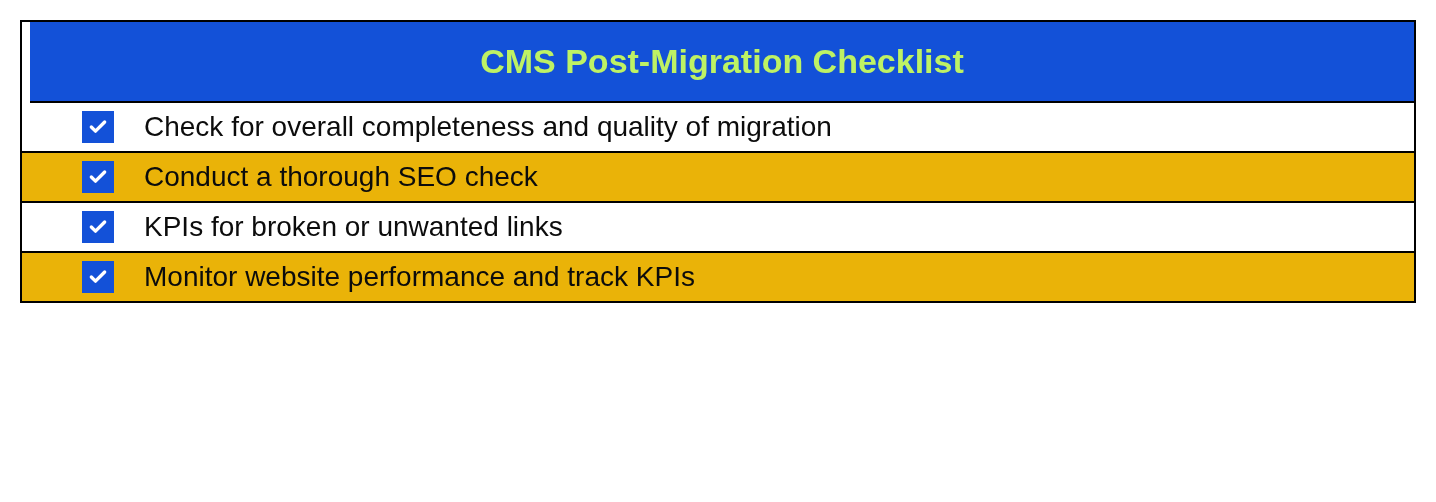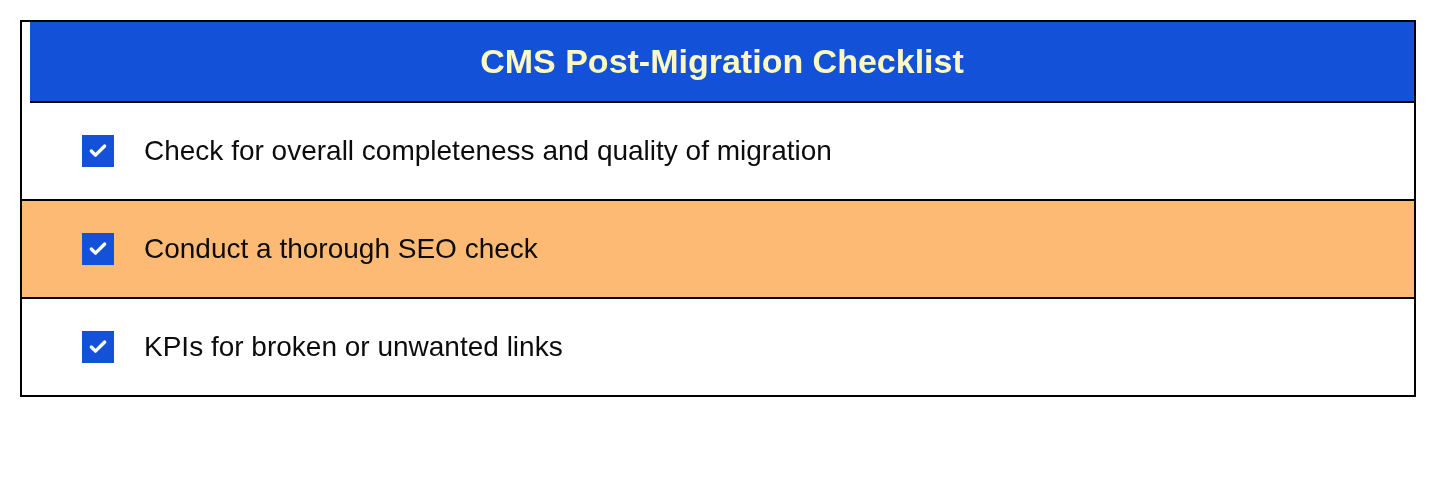--- a/index.html
+++ b/index.html
@@ -11,39 +11,39 @@
       font-family: 'Segoe UI', Tahoma, Geneva, Verdana, sans-serif;
       padding: 20px;
       background: #fff;
     }
     .checklist {
       width: 1396px;
       border: 2px solid #000;
     }
     .header {
       background: #1351d8;
-      color: #fef9c3;
+      color: #bef264;
       text-align: center;
       padding: 20px;
       font-size: 34px;
       font-weight: 700;
       border-bottom: 2px solid #000;
       margin-left: 8px;
     }
     .item {
       display: flex;
       align-items: flex-end;
-      padding: 32px 60px;
+      padding: 8px 60px;
       border-bottom: 2px solid #000;
     }
     .item:last-child {
       border-bottom: none;
     }
     .item.alt {
-      background: #fdba74;
+      background: #eab308;
     }
     .checkbox {
       width: 32px;
       height: 32px;
       background: #1351d8;
       display: flex;
       align-items: center;
       justify-content: center;
       flex-shrink: 0;
       margin-right: 30px;
@@ -84,13 +84,21 @@
 
   <div class="item">
     <div class="checkbox">
       <svg viewBox="0 0 24 24" fill="none" stroke="#fff" stroke-width="4" stroke-linecap="round" stroke-linejoin="round">
           <polyline points="4 12 9 17 20 6"></polyline>
         </svg>
     </div>
     <div class="item-text">KPIs for broken or unwanted links</div>
   </div>
 
+  <div class="item alt">
+    <div class="checkbox">
+      <svg viewBox="0 0 24 24" fill="none" stroke="#fff" stroke-width="4" stroke-linecap="round" stroke-linejoin="round">
+          <polyline points="4 12 9 17 20 6"></polyline>
+        </svg>
+    </div>
+    <div class="item-text">Monitor website performance and track KPIs</div>
+  </div>
 </div>
 
 </body></html>

